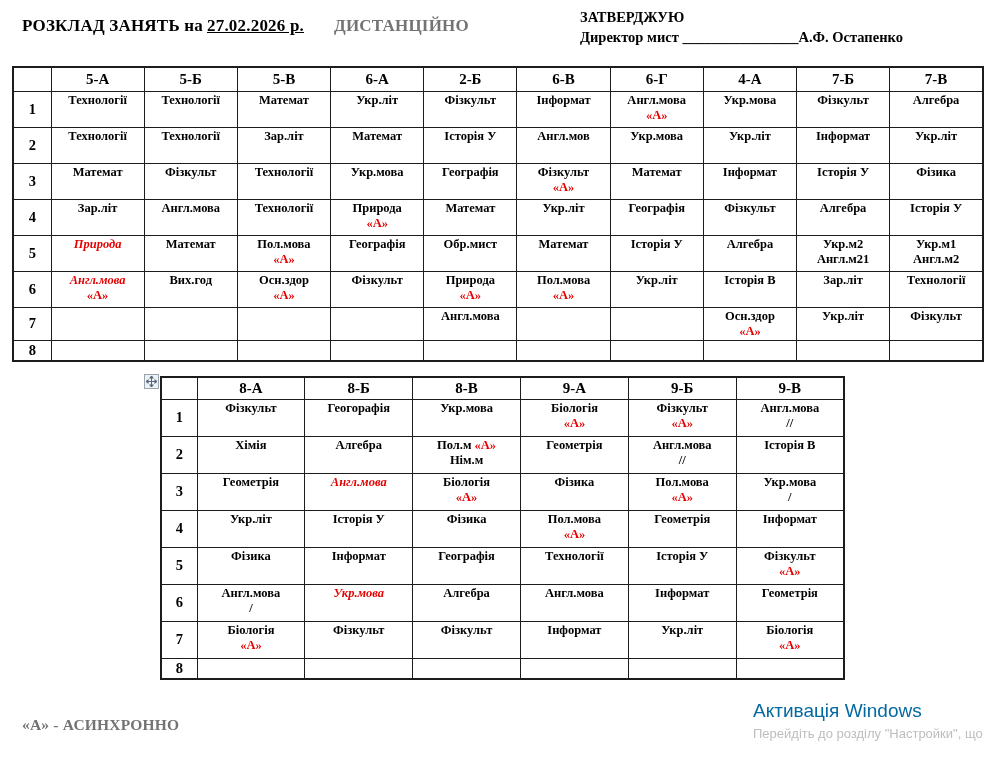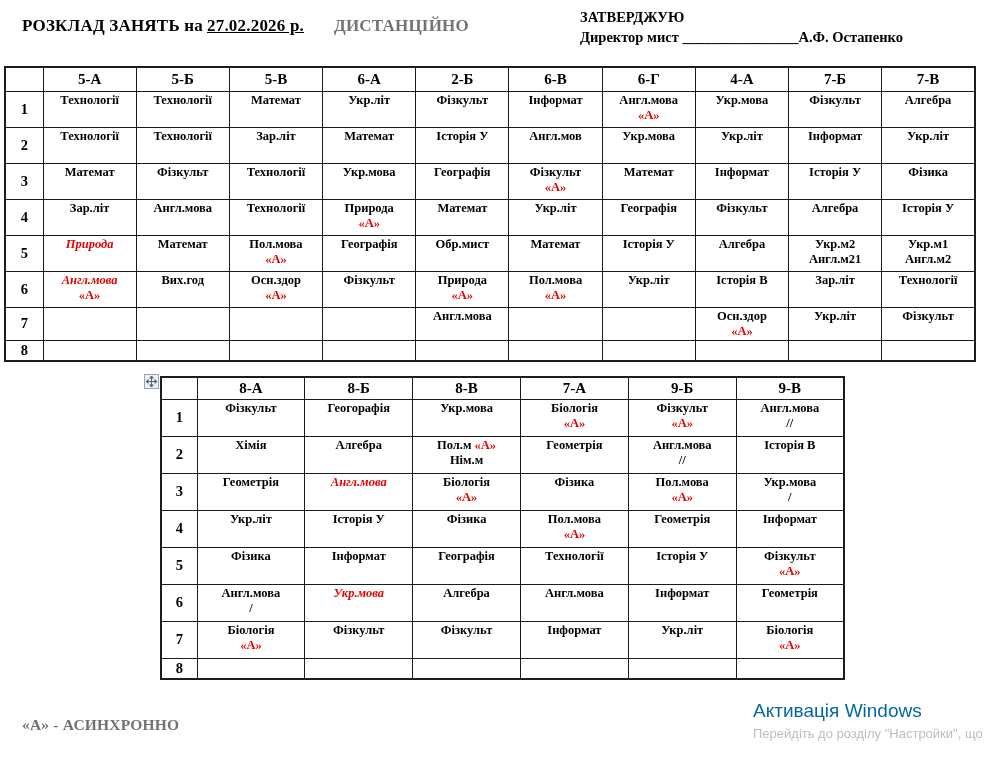--- a/index.html
+++ b/index.html
@@ -14,21 +14,21 @@
     font-size:17px; font-weight:bold; white-space:nowrap; letter-spacing:.2px;
   }
   .title .date { text-decoration:underline; padding:0 8px 0 4px; }
   .title .mode { color:#737373; margin-left:22px; }
   .approval {
     position:absolute; left:555px; top:8px;
     font-size:14.5px; font-weight:bold; line-height:1.35; white-space:nowrap;margin-left:25px;
   }
   
   .tbl-wrap { position:absolute; }
-  #t1 { left:4px;  top:66px;  width:972px; }
+  #t1 { left:12px;  top:66px;  width:972px; }
   #t2 { left:160px; top:376px; width:685px; }
   table { border-collapse:collapse; table-layout:fixed; width:100%; }
   th, td { border:1.6px solid #1c1c1c; font-weight:bold; overflow:hidden; }
   table { border:2px solid #1c1c1c; }
   thead th { font-size:15px; text-align:center; vertical-align:middle; height:24px; padding:0; }
   #t2 thead th { height:22px; }
   tbody th.num { font-size:14.5px; text-align:center; vertical-align:middle; }
   tbody td { vertical-align:top; padding:1px 2px 0 2px; }
   #t1 tbody tr { height:36px; }
   #t1 tbody tr:nth-child(7) { height:33px; }
@@ -371,21 +371,21 @@
         <col>
         <col>
         <col>
       </colgroup>
       <thead>
         <tr>
           <th></th>
           <th>8-А</th>
           <th>8-Б</th>
           <th>8-В</th>
-          <th>7-А</th>
+          <th>9-А</th>
           <th>9-Б</th>
           <th>9-В</th>
         </tr>
       </thead>
       <tbody>
         <tr>
           <th class="num">1</th>
           <td>
             <div class="line"><span class="run-b">Фізкульт</span></div>
           </td>

